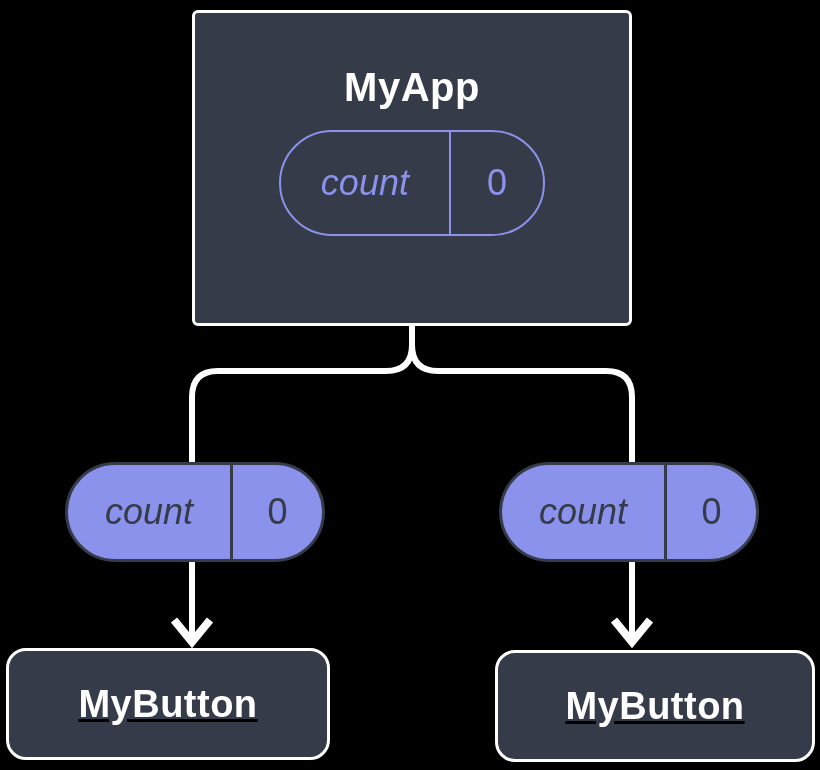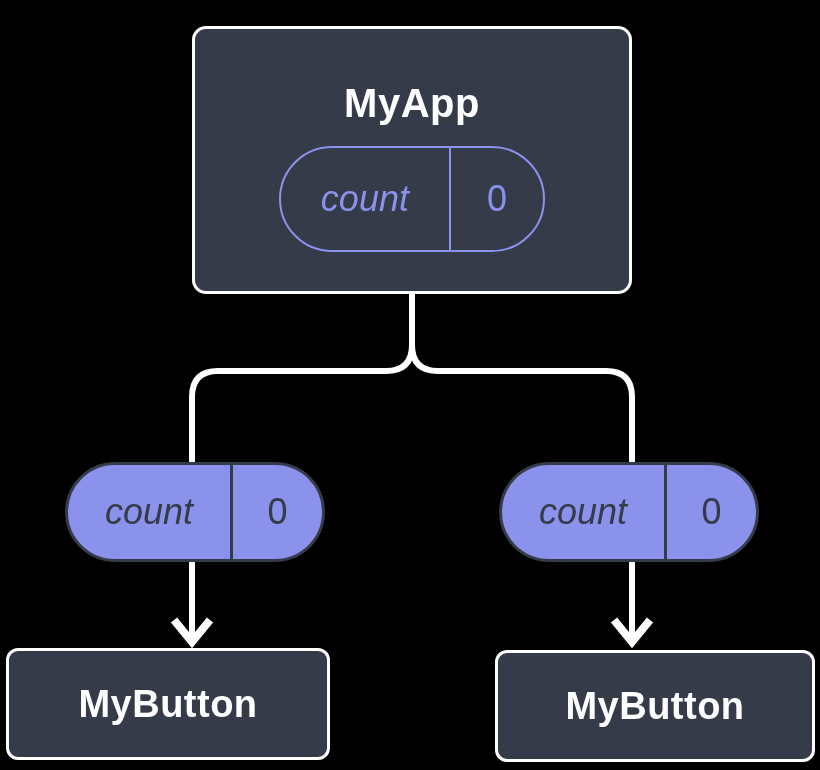--- a/index.html
+++ b/index.html
@@ -24,25 +24,24 @@
   }
   .node{
     position:absolute;z-index:2;
     background:var(--box-fill);
     border:3px solid var(--box-border);
     box-sizing:border-box;
     display:flex;flex-direction:column;
     align-items:center;justify-content:center;
   }
   .root-box{
-    left:192px;top:10px;width:440px;height:268px;
-    border-radius:14px;
+    left:192px;top:10px;width:440px;height:316px;
+    border-radius:6px;
     justify-content:flex-start;
     padding-top:50px;
-    margin-top:16px;
   }
   .root-title{
     color:var(--title-text);
     font-size:40px;font-weight:600;
     line-height:48px;
     letter-spacing:0.5px;
   }
   .pill{
     box-sizing:border-box;
     display:flex;flex-direction:row;align-items:stretch;
@@ -68,21 +67,21 @@
     position:absolute;z-index:2;
     width:260px;height:100px;
     background:var(--accent);
     border:3px solid var(--dark-text);
     border-radius:50px;
     color:var(--dark-text);
   }
   .pill-solid .key{border-right:3px solid var(--dark-text);}
   .pill-left{left:65px;top:462px;}
   .pill-right{left:499px;top:462px;}
-  .btn-box{border-radius:12px;}
+  .btn-box{border-radius:20px;text-decoration:underline;}
   .btn-left{left:6px;top:648px;width:324px;height:112px;}
   .btn-right{left:495px;top:650px;width:320px;height:112px;}
   .btn-title{
     color:var(--title-text);
     font-size:38px;font-weight:600;
     letter-spacing:0.5px;
   }
 </style>
 </head>
 <body>

